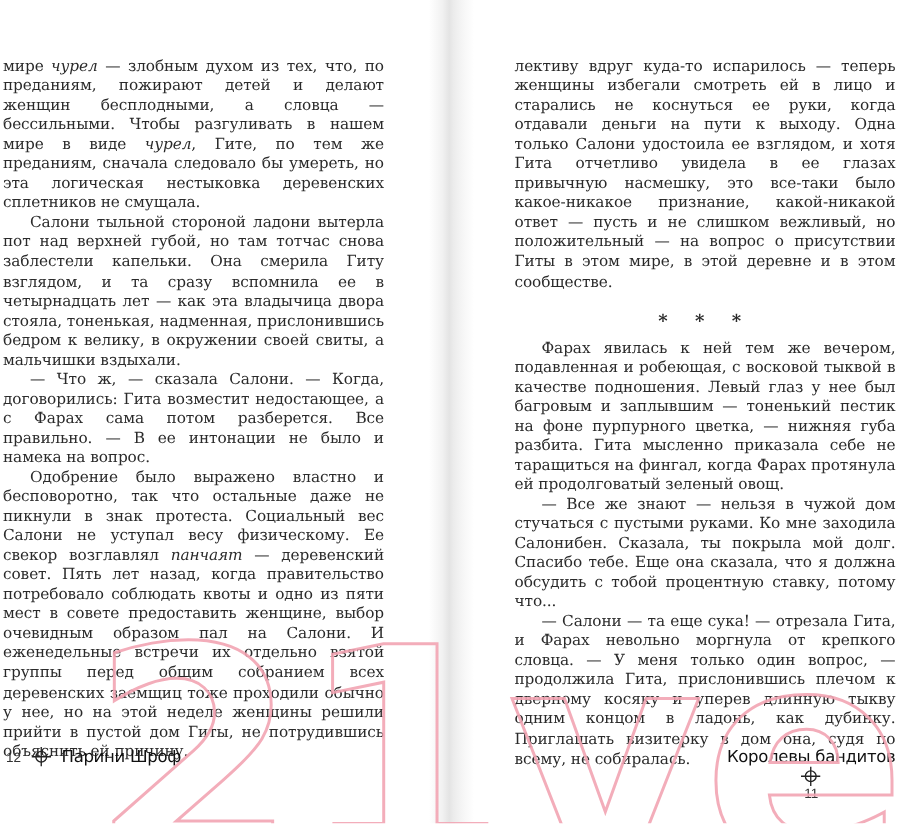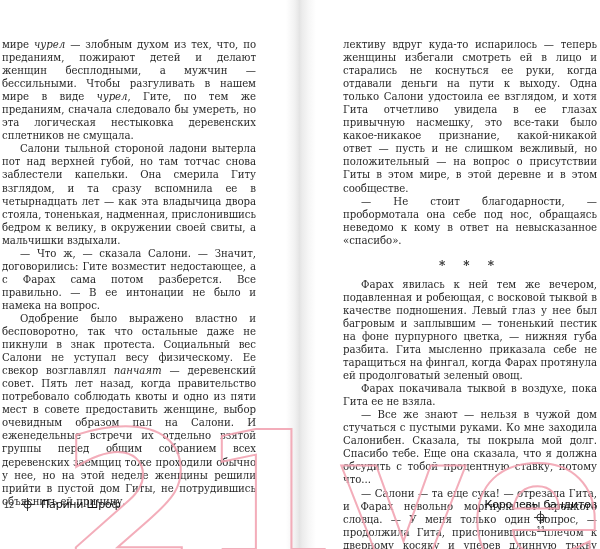--- a/index.html
+++ b/index.html
@@ -52,23 +52,23 @@
   }
   em { font-style: italic; }
 </style>
 </head>
 <body>
 
 <div class="spread">
 
   <div class="page page-left">
     <div class="text-block">
-        <p class="para"><span>мире </span><em>чурел</em><span> — злобным духом из тех, что, по преданиям, пожирают детей и делают женщин бесплодными, а мужчин — бессильными. Чтобы разгуливать в нашем мире в виде </span><em>чурел</em><span>, Гите, по тем же преданиям, сначала следовало бы умереть, но эта логическая нестыковка деревенских сплетников не смущала.</span></p>
+        <p class="para"><span>мире </span><em>чурел</em><span> — злобным духом из тех, что, по преданиям, пожирают детей и делают женщин бесплодными, а словца — бессильными. Чтобы разгуливать в нашем мире в виде </span><em>чурел</em><span>, Гите, по тем же преданиям, сначала следовало бы умереть, но эта логическая нестыковка деревенских сплетников не смущала.</span></p>
         <p class="para indent"><span>Салони тыльной стороной ладони вытерла пот над верхней губой, но там тотчас снова заблестели капельки. Она смерила Гиту взглядом, и та сразу вспомнила ее в четырнадцать лет — как эта владычица двора стояла, тоненькая, надменная, прислонившись бедром к велику, в окружении своей свиты, а мальчишки вздыхали.</span></p>
-        <p class="para indent"><span>— Что ж, — сказала Салони. — Значит, договорились: Гите возместит недостающее, а с Фарах сама потом разберется. Все правильно. — В ее интонации не было и намека на вопрос.</span></p>
+        <p class="para indent"><span>— Что ж, — сказала Салони. — Когда, договорились: Гита возместит недостающее, а с Фарах сама потом разберется. Все правильно. — В ее интонации не было и намека на вопрос.</span></p>
         <p class="para indent"><span>Одобрение было выражено властно и бесповоротно, так что остальные даже не пикнули в знак протеста. Социальный вес Салони не уступал весу физическому. Ее свекор возглавлял </span><em>панчаят</em><span> — деревенский совет. Пять лет назад, когда правительство потребовало соблюдать квоты и одно из пяти мест в совете предоставить женщине, выбор очевидным образом пал на Салони. И еженедельные встречи их отдельно взятой группы перед общим собранием всех деревенских заемщиц тоже проходили обычно у нее, но на этой неделе женщины решили прийти в пустой дом Гиты, не потрудившись объяснить ей причину.</span></p>
       </div>
     <div class="footer">
       <span class="folio">12</span>
       <span class="crosshair">
         <svg width="13" height="13" viewBox="0 0 13 13">
             <circle cx="6.5" cy="6.5" r="3.6" fill="none" stroke="#222" stroke-width="0.9"></circle>
             <line x1="6.5" y1="0" x2="6.5" y2="13" stroke="#222" stroke-width="0.9"></line>
             <line x1="0" y1="6.5" x2="13" y2="6.5" stroke="#222" stroke-width="0.9"></line>
           </svg>
@@ -76,26 +76,24 @@
       <span class="running-title">Парини Шроф</span>
     </div>
   </div>
 
   <div class="gutter"></div>
 
   <div class="page page-right" style="background:transparent;">
     <div class="text-block">
       <div>
           <p class="para"><span>лективу вдруг куда-то испарилось — теперь женщины избегали смотреть ей в лицо и старались не коснуться ее руки, когда отдавали деньги на пути к выходу. Одна только Салони удостоила ее взглядом, и хотя Гита отчетливо увидела в ее глазах привычную насмешку, это все-таки было какое-никакое признание, какой-никакой ответ — пусть и не слишком вежливый, но положительный — на вопрос о присутствии Гиты в этом мире, в этой деревне и в этом сообществе.</span></p>
-          <p class="para indent"><span>— Не стоит благодарности, — пробормотала она себе под нос, обращаясь неведомо к кому в ответ на невысказанное «спасибо».</span></p>
         </div>
       <div class="separator">* * *</div>
       <div>
           <p class="para indent"><span>Фарах явилась к ней тем же вечером, подавленная и робеющая, с восковой тыквой в качестве подношения. Левый глаз у нее был багровым и заплывшим — тоненький пестик на фоне пурпурного цветка, — нижняя губа разбита. Гита мысленно приказала себе не таращиться на фингал, когда Фарах протянула ей продолговатый зеленый овощ.</span></p>
-          <p class="para indent"><span>Фарах покачивала тыквой в воздухе, пока Гита ее не взяла.</span></p>
           <p class="para indent"><span>— Все же знают — нельзя в чужой дом стучаться с пустыми руками. Ко мне заходила Салонибен. Сказала, ты покрыла мой долг. Спасибо тебе. Еще она сказала, что я должна обсудить с тобой процентную ставку, потому что...</span></p>
           <p class="para indent"><span>— Салони — та еще сука! — отрезала Гита, и Фарах невольно моргнула от крепкого словца. — У меня только один вопрос, — продолжила Гита, прислонившись плечом к дверному косяку и уперев длинную тыкву одним концом в ладонь, как дубинку. Приглашать визитерку в дом она, судя по всему, не собиралась.</span></p>
         </div>
     </div>
     <div class="footer">
       <span class="running-title">Королевы бандитов</span>
       <span class="crosshair">
         <svg width="13" height="13" viewBox="0 0 13 13">
             <circle cx="6.5" cy="6.5" r="3.6" fill="none" stroke="#222" stroke-width="0.9"></circle>
             <line x1="6.5" y1="0" x2="6.5" y2="13" stroke="#222" stroke-width="0.9"></line>

